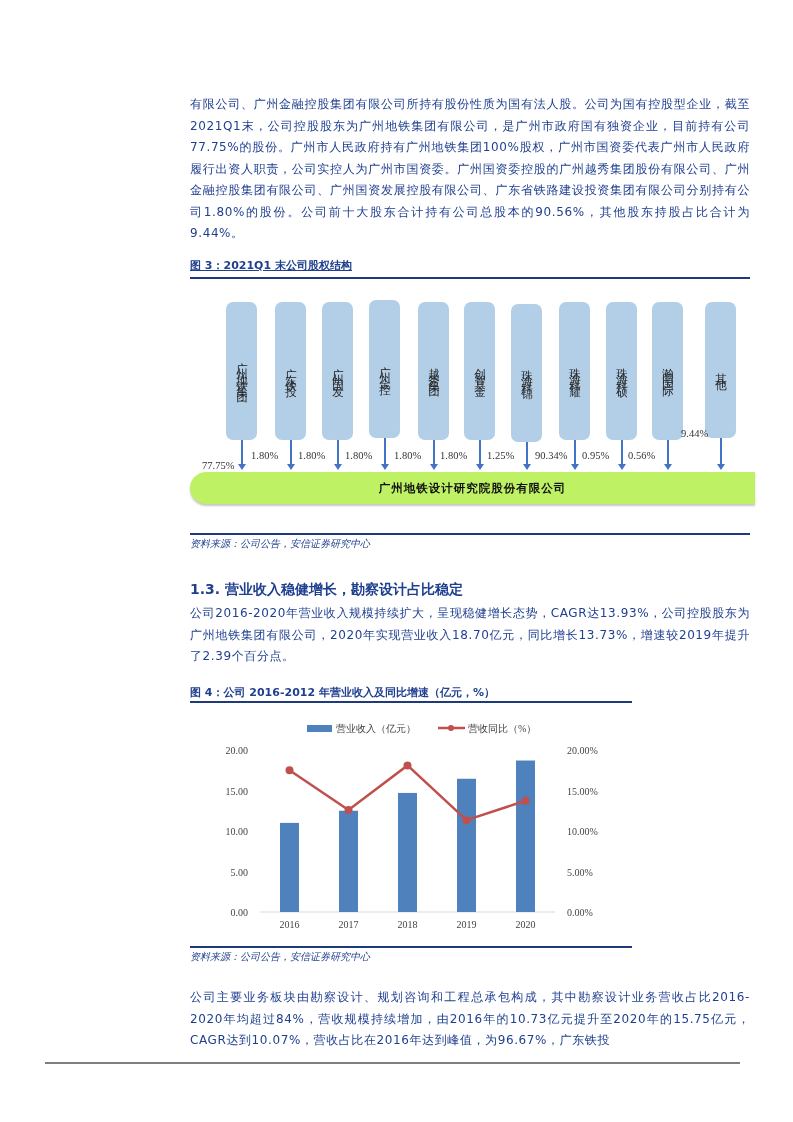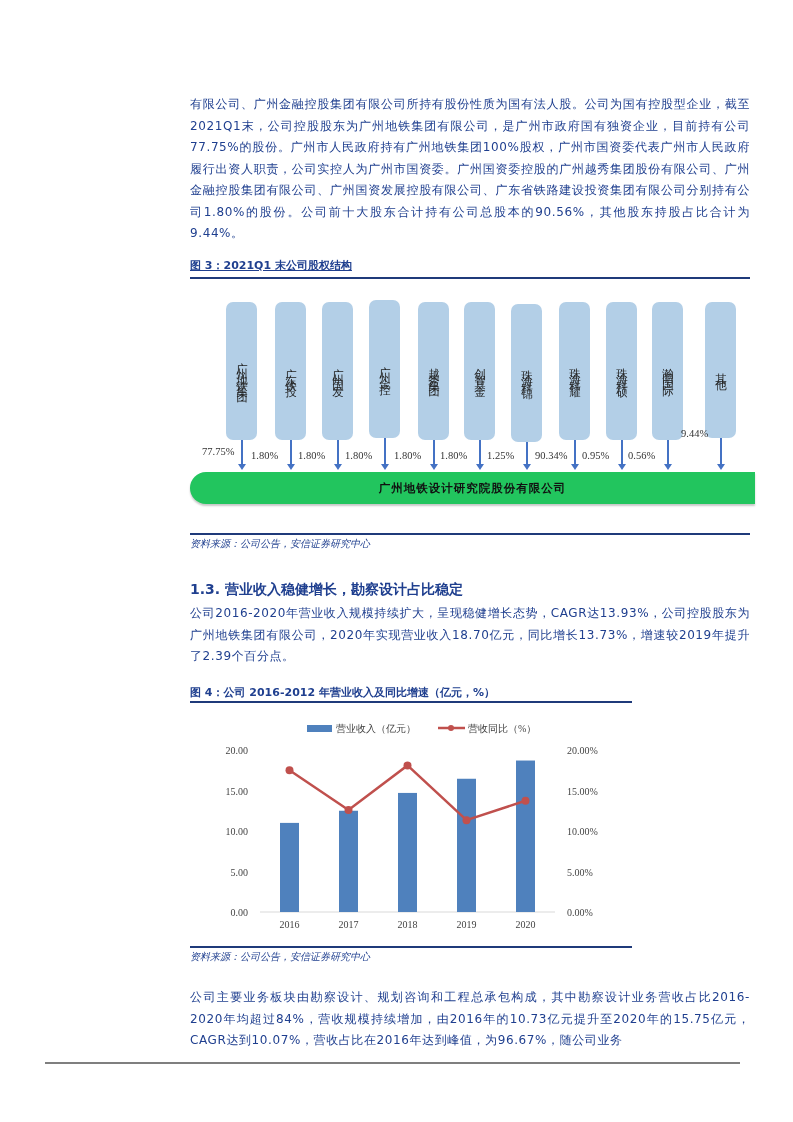--- a/index.html
+++ b/index.html
@@ -7,39 +7,39 @@
   .para{position:absolute;left:190px;width:560px;font-size:12px;line-height:21.5px;color:#1f3f8f;text-align:justify;letter-spacing:0.6px;}
   .fig-title{position:absolute;left:190px;font-size:11px;font-weight:bold;color:#1f3f8f;}
   .rule{position:absolute;left:190px;width:560px;height:1.5px;background:#1f3a7a;}
   .src{position:absolute;left:190px;font-size:10px;font-style:italic;color:#1f3f8f;}
   .sec{position:absolute;left:190px;font-size:14px;font-weight:bold;color:#1f3f8f;}
   .box{position:absolute;background:#b3cfe7;border-radius:7px;display:flex;align-items:center;justify-content:center;}
   .box span{writing-mode:vertical-rl;font-family:"DejaVu Serif","Liberation Serif",serif;font-size:11.5px;color:#222;letter-spacing:6px;}
   .arrow{position:absolute;width:2px;background:#4472c4;}
   .arrow::after{content:"";position:absolute;bottom:-4px;left:-3px;border-left:4px solid transparent;border-right:4px solid transparent;border-top:6px solid #4472c4;}
   .pct{position:absolute;font-family:"Liberation Serif",serif;font-size:10.5px;color:#333;}
-  .base{position:absolute;left:190px;top:472px;width:565px;height:32px;background:#22c55e;border-radius:16px 0 0 16px;display:flex;align-items:center;justify-content:center;box-shadow:0 2px 2px #c8c8c8;}
+  .base{position:absolute;left:190px;top:472px;width:565px;height:32px;background:#bef264;border-radius:16px 0 0 16px;display:flex;align-items:center;justify-content:center;box-shadow:0 2px 2px #c8c8c8;}
   .base span{font-family:"DejaVu Serif","Liberation Serif",serif;font-size:11.5px;font-weight:bold;color:#111;letter-spacing:1px;}
   .footer-rule{position:absolute;left:45px;top:1062px;width:695px;height:2px;background:#7f7f7f;}
   svg text{font-family:"Liberation Serif",serif;}
 </style>
 </head>
 <body>
 
 <div class="para" style="top:94px;">有限公司、广州金融控股集团有限公司所持有股份性质为国有法人股。公司为国有控股型企业，截至2021Q1末，公司控股股东为广州地铁集团有限公司，是广州市政府国有独资企业，目前持有公司77.75%的股份。广州市人民政府持有广州地铁集团100%股权，广州市国资委代表广州市人民政府履行出资人职责，公司实控人为广州市国资委。广州国资委控股的广州越秀集团股份有限公司、广州金融控股集团有限公司、广州国资发展控股有限公司、广东省铁路建设投资集团有限公司分别持有公司1.80%的股份。公司前十大股东合计持有公司总股本的90.56%，其他股东持股占比合计为9.44%。</div>
 
 <div class="fig-title" style="top:258px;text-decoration:underline;">图 3：2021Q1 末公司股权结构</div>
 <div class="rule" style="top:277px;"></div>
 
 <div id="boxes">
     <div class="box" style="left: 226px; top: 302px; width: 31px; height: 138px;">
       <span>广州地铁集团</span>
     </div>
     <div class="arrow" style="left: 241px; top: 440px; height: 26px;"></div>
-    <div class="pct" style="left: 202px; top: 446px;">77.75%</div>
+    <div class="pct" style="left: 202px; top: 460px;">77.75%</div>
     <div class="box" style="left: 275px; top: 302px; width: 31px; height: 138px;">
       <span>广东铁投</span>
     </div>
     <div class="arrow" style="left: 290px; top: 440px; height: 26px;"></div>
     <div class="pct" style="left: 251px; top: 450px;">1.80%</div>
     <div class="box" style="left: 322px; top: 302px; width: 31px; height: 138px;">
       <span>广州国发</span>
     </div>
     <div class="arrow" style="left: 337px; top: 440px; height: 26px;"></div>
     <div class="pct" style="left: 298px; top: 450px;">1.80%</div>
@@ -130,15 +130,15 @@
     <circle cx="99.5" cy="65.25" r="4" fill="#c0504d"></circle>
     <circle cx="158.5" cy="104.94" r="4" fill="#c0504d"></circle>
     <circle cx="217.5" cy="60.389999999999986" r="4" fill="#c0504d"></circle>
     <circle cx="276.5" cy="115.14600000000002" r="4" fill="#c0504d"></circle>
     <circle cx="335.5" cy="95.787" r="4" fill="#c0504d"></circle>
   </svg>
 
 <div class="rule" style="top:946px;width:442px;"></div>
 <div class="src" style="top:950px;">资料来源：公司公告，安信证券研究中心</div>
 
-<div class="para" style="top:987px;">公司主要业务板块由勘察设计、规划咨询和工程总承包构成，其中勘察设计业务营收占比2016-2020年均超过84%，营收规模持续增加，由2016年的10.73亿元提升至2020年的15.75亿元，CAGR达到10.07%，营收占比在2016年达到峰值，为96.67%，随公司业务</div>
+<div class="para" style="top:987px;">公司主要业务板块由勘察设计、规划咨询和工程总承包构成，其中勘察设计业务营收占比2016-2020年均超过84%，营收规模持续增加，由2016年的10.73亿元提升至2020年的15.75亿元，CAGR达到10.07%，营收占比在2016年达到峰值，为96.67%，广东铁投</div>
 
 <div class="footer-rule"></div>
 
 </body></html>

